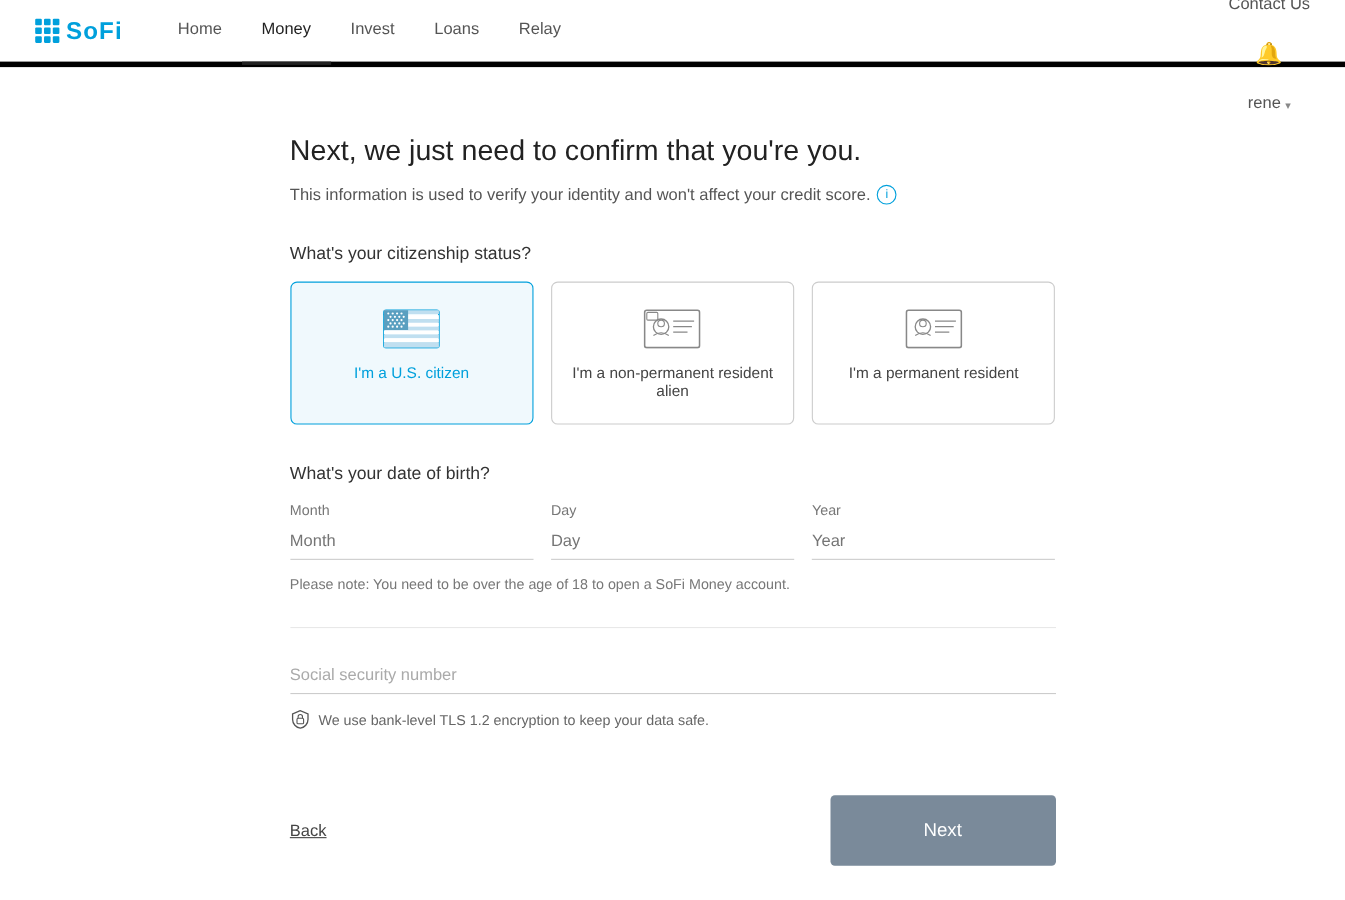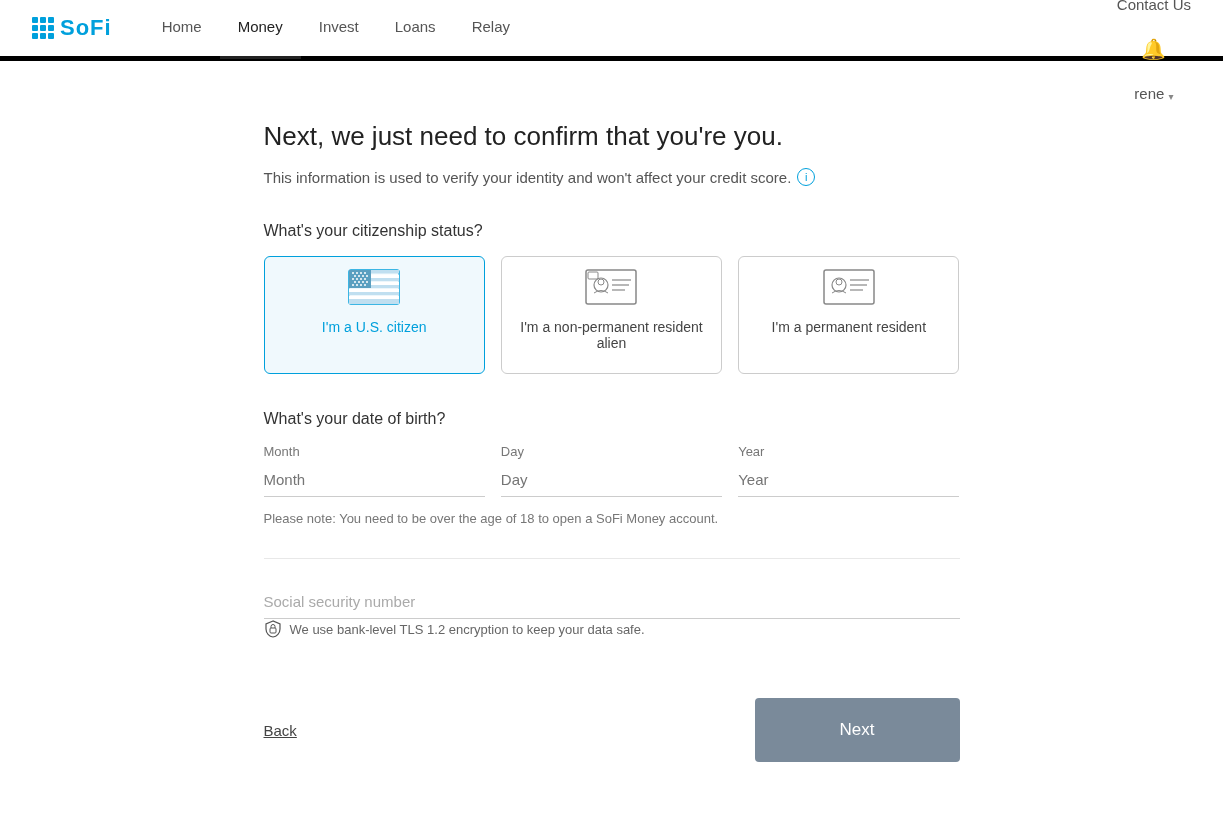--- a/index.html
+++ b/index.html
@@ -138,21 +138,21 @@
     
     .citizenship-cards {
       display: flex;
       gap: 16px;
       margin-bottom: 36px;
     }
     .citizenship-card {
       flex: 1;
       border: 1.5px solid #ccc;
       border-radius: 6px;
-      padding: 12px 16px 22px;
+      padding: 24px 16px 22px;
       display: flex;
       flex-direction: column;
       align-items: center;
       gap: 14px;
       cursor: pointer;
       font-size: 14px;
       color: #444;
       text-align: center;
       background: #fff;
     }
@@ -216,21 +216,21 @@
       background: transparent;
     }
     .ssn-input::placeholder { color: #aaa; }
 
     .encryption-note {
       display: flex;
       align-items: center;
       gap: 8px;
       font-size: 13px;
       color: #666;
-      margin-top: 1px;
+      margin-top: 14px;
     }
     .lock-icon {
       width: 18px;
       height: 18px;
       flex-shrink: 0;
     }
 
     
     .actions {
       display: flex;

